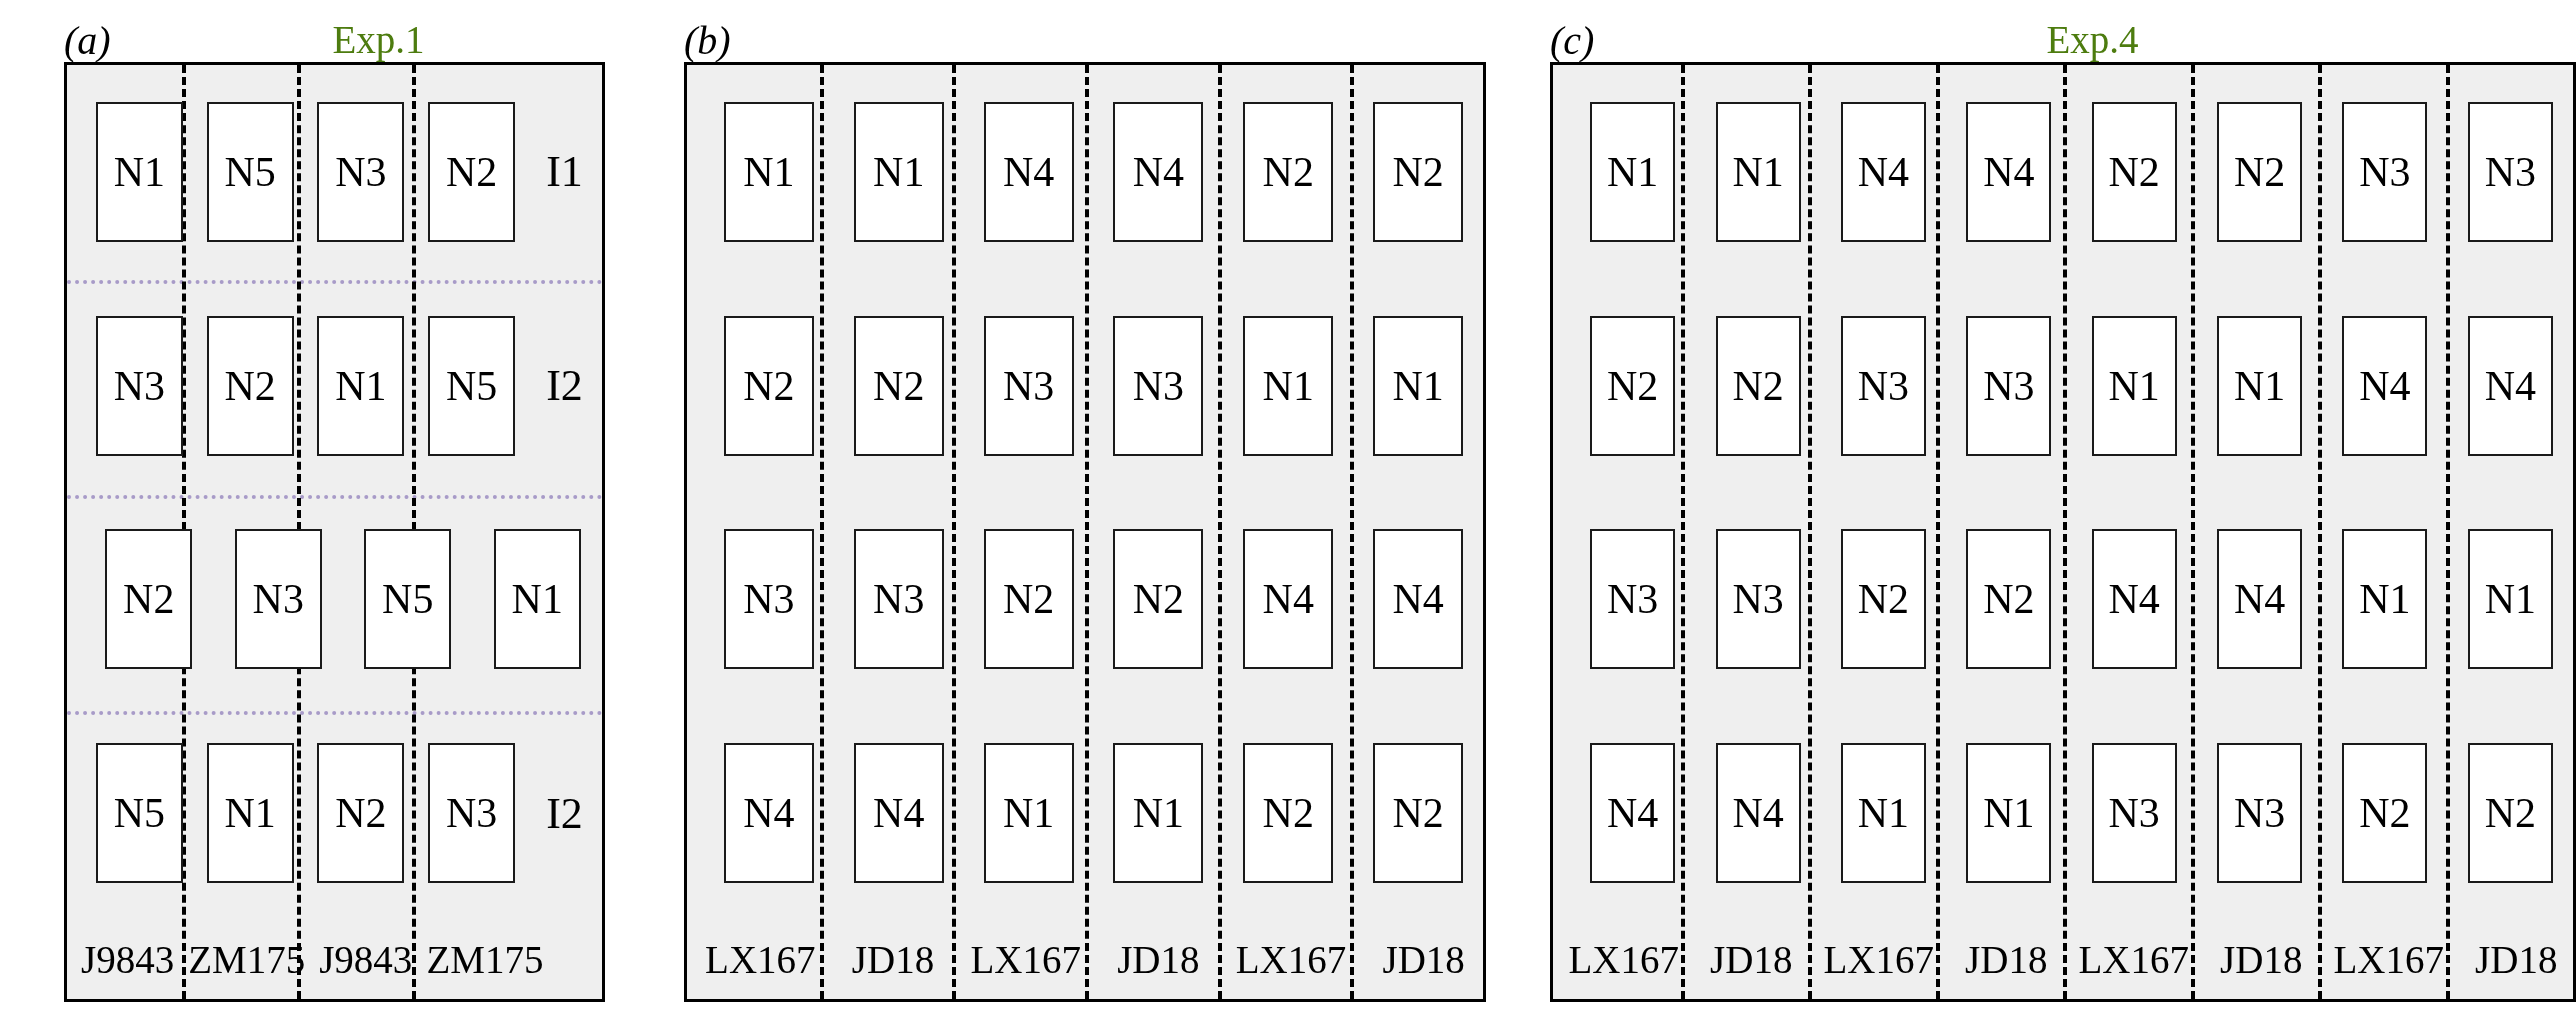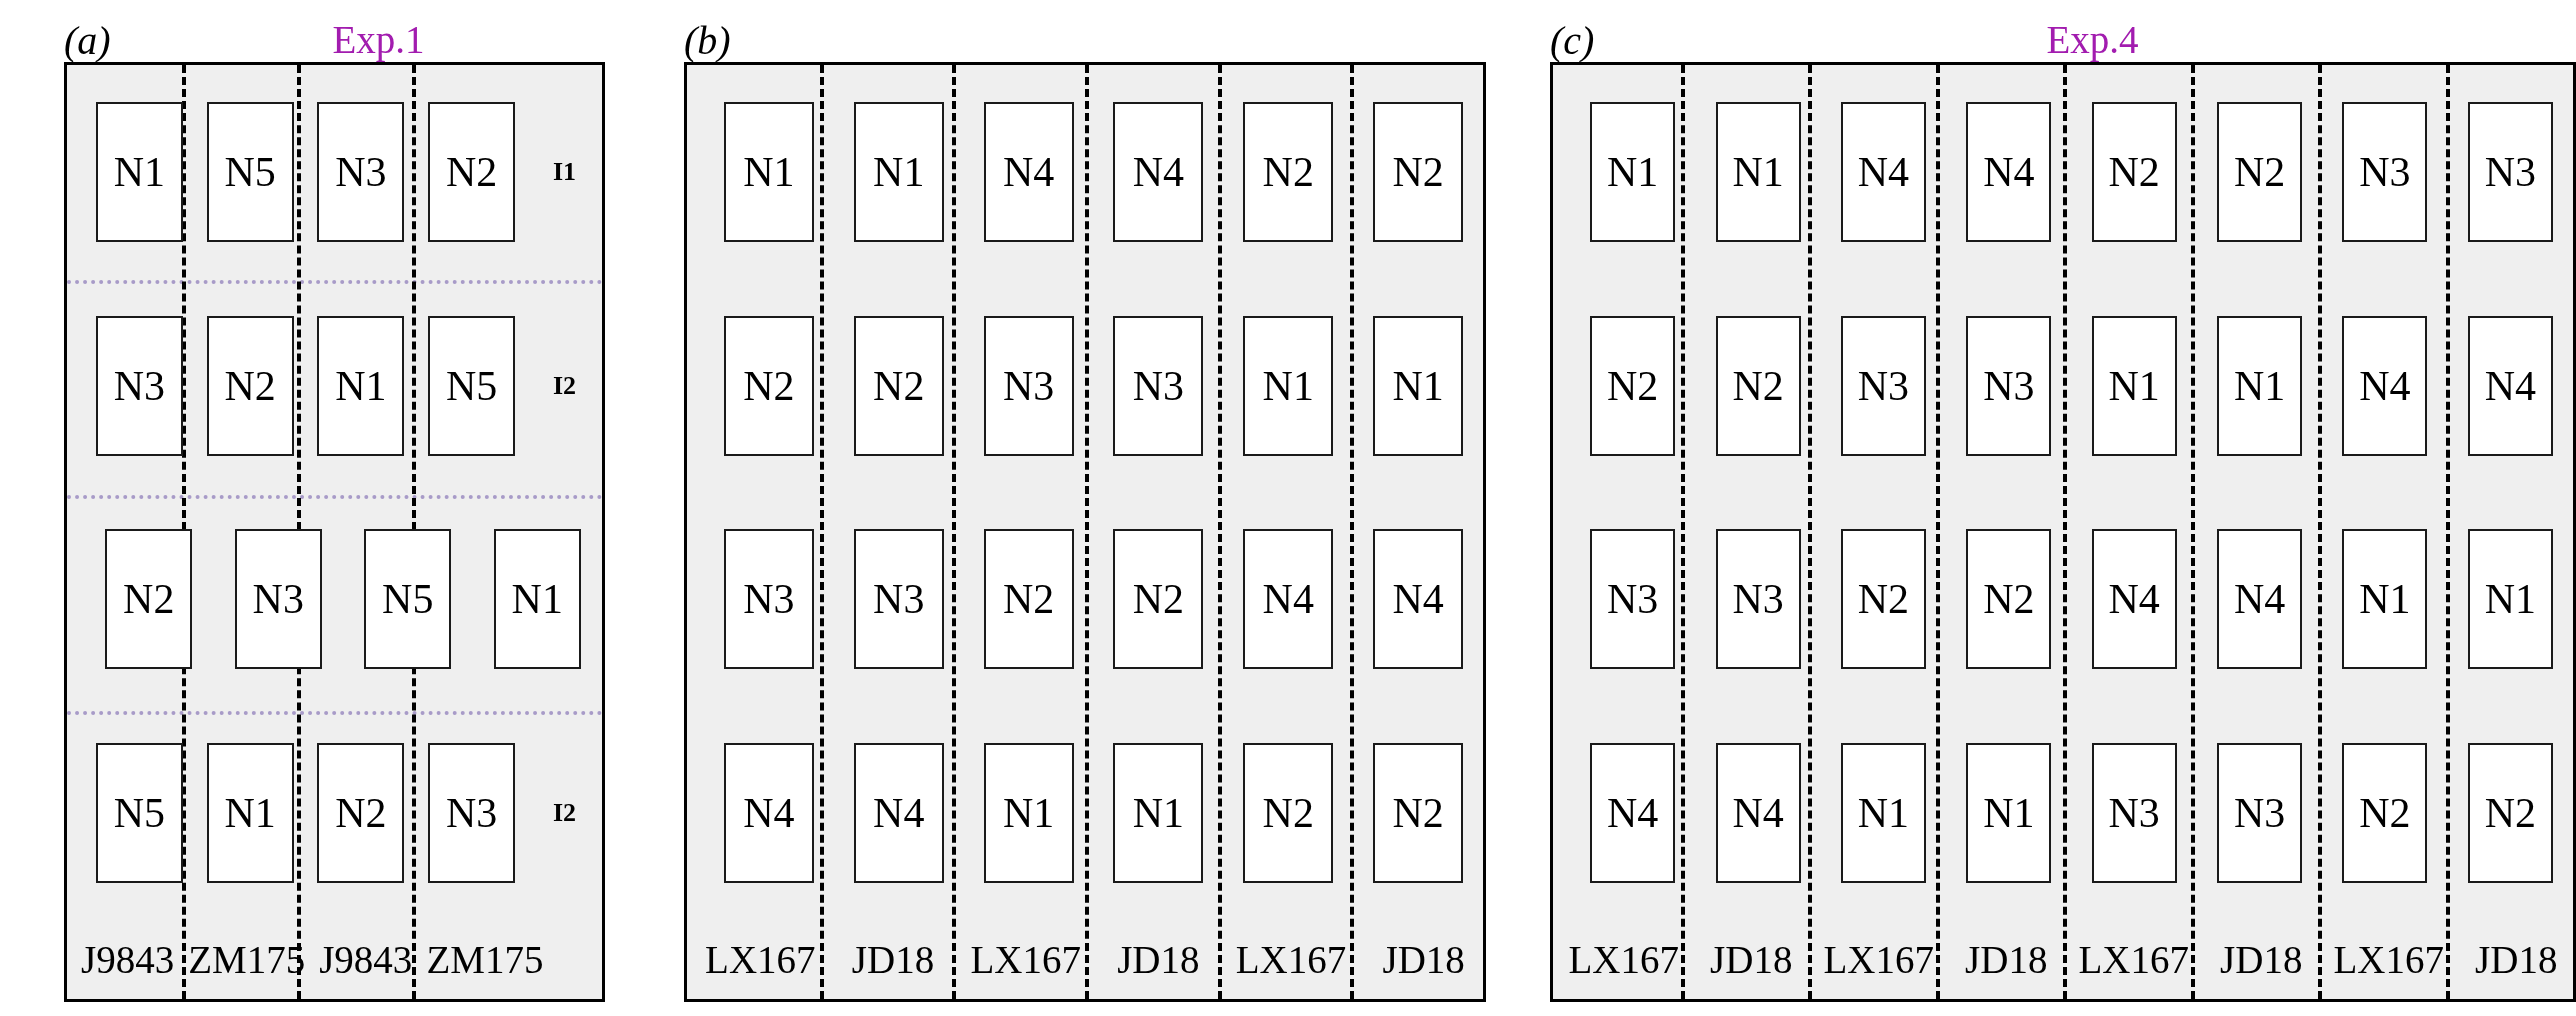--- a/index.html
+++ b/index.html
@@ -40,21 +40,21 @@
     font-size: 40px;
     line-height: 1;
     color: #000;
     white-space: nowrap;
   }
   .panel-title {
     position: absolute;
     bottom: 2.7px;
     font-size: 39px;
     line-height: 1;
-    color: #a21caf;
+    color: #4d7c0f;
     white-space: nowrap;
     text-align: center;
   }
 
   
   .board {
     position: relative;
     box-sizing: border-box;
     background: #efefef;
     border-top: 3.4px solid #000;
@@ -128,24 +128,23 @@
     font-size: 42px;
     line-height: 1;
     color: #000;
     height: 140px;
   }
   .row-tag {
     flex: 0 0 auto;
     display: flex;
     align-items: center;
     justify-content: center;
-    font-size: 26px;
+    font-size: 44px;
     color: #000;
     height: 100%;
-    font-weight: bold;
   }
 
   
   .foot-row {
     flex: 0 0 79px;
     display: flex;
     align-items: center;
   }
   .foot-cell {
     flex: 1 1 0;

